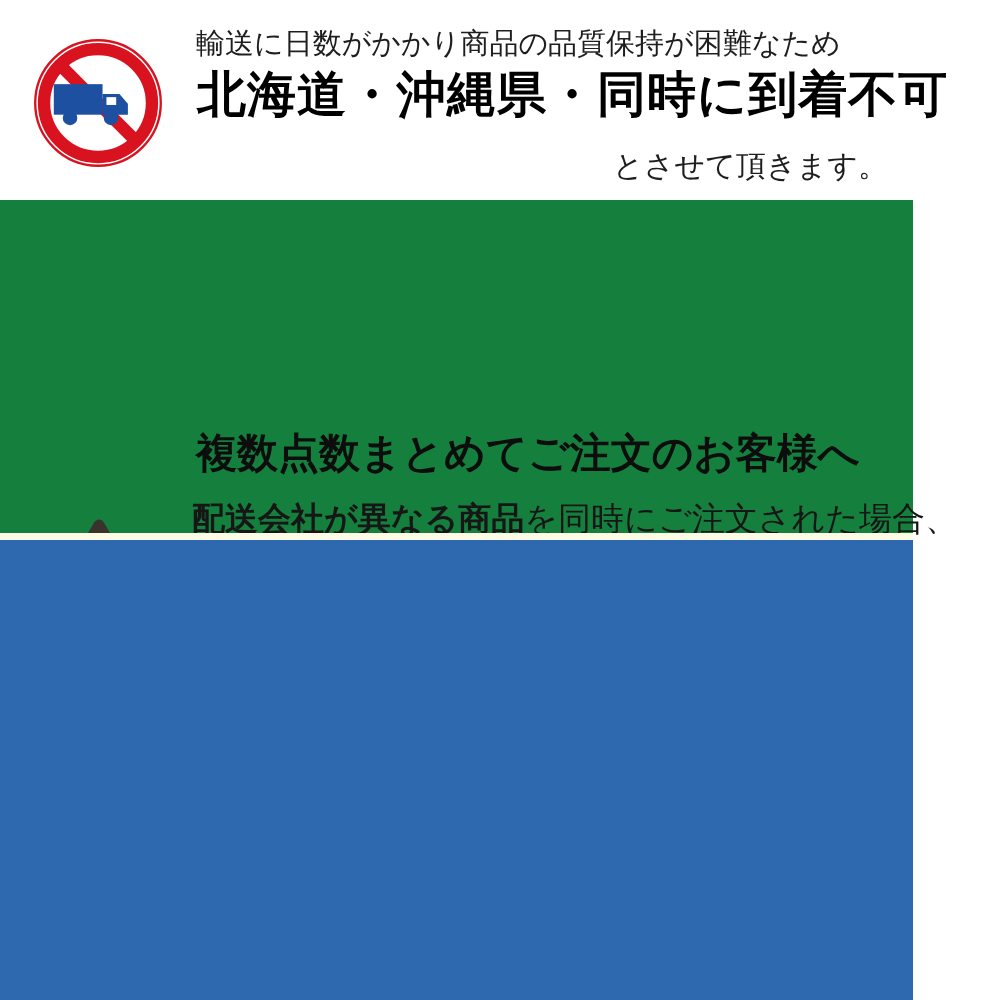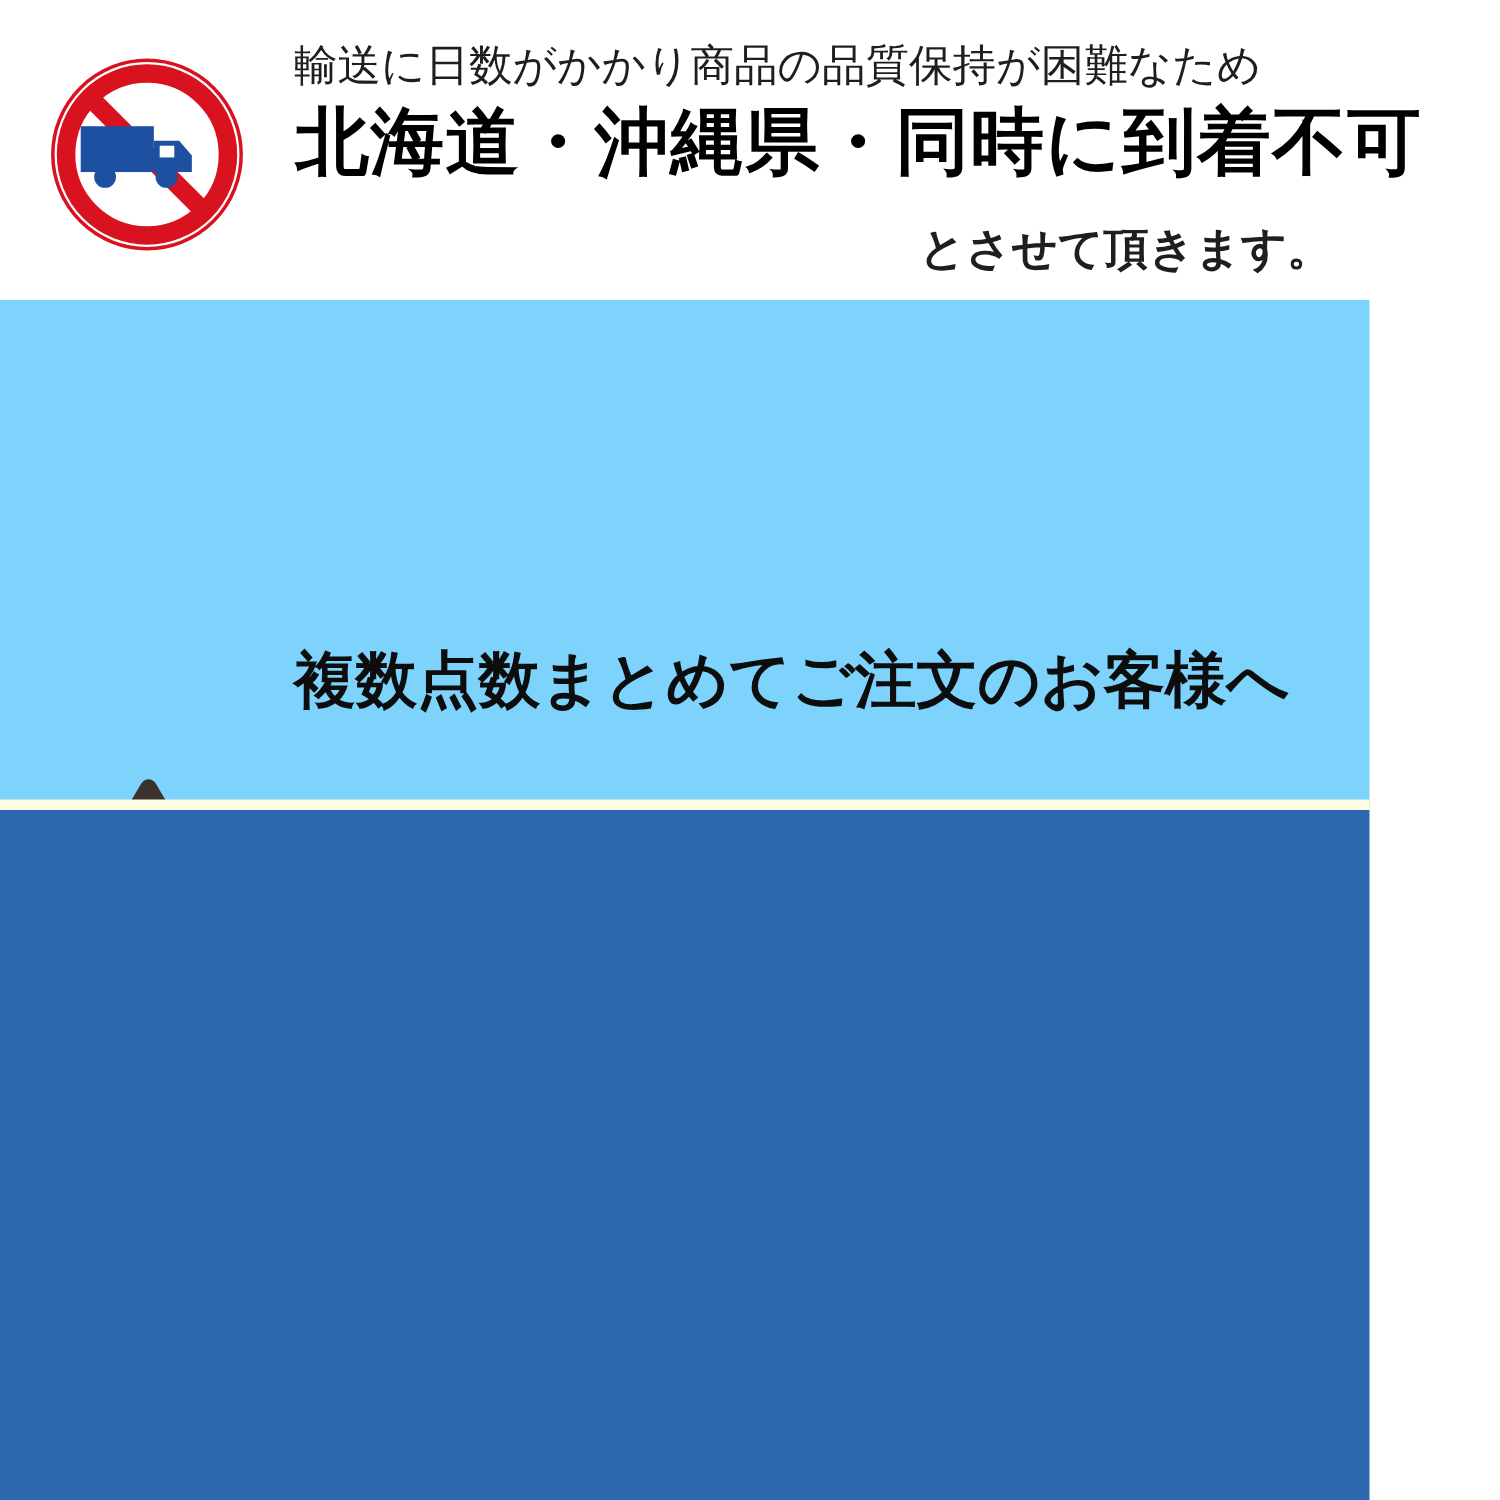--- a/index.html
+++ b/index.html
@@ -1,28 +1,28 @@
 <!DOCTYPE html>
 <html><head>
 <meta charset="utf-8">
 <style>
   html,body{margin:0;padding:0;}
   body{font-family:"Liberation Sans","DejaVu Sans",sans-serif;}
   .canvas{position:relative;width:1000px;height:1000px;overflow:hidden;background:#fff;}
   .section{position:absolute;left:0;width:913px;}
   .s1{top:0;height:200px;background:#ffffff;}
-  .s2{top:200px;height:340px;background:#7dd3fc;}
+  .s2{top:200px;height:340px;background:#15803d;}
   .s2::after{content:"";position:absolute;bottom:0;left:0;right:0;height:7px;background:#fdfbe3;}
   .s3{top:540px;height:460px;background:#2e68af;}
   .abs{position:absolute;white-space:nowrap;}
   .icon{position:absolute;}
   
   .s1-line1{left:196px;top:24px;font-size:29px;font-weight:500;color:#1e1e1e;}
   .s1-title{left:197px;top:62px;font-size:49px;font-weight:900;color:#000;letter-spacing:1px;}
-  .s1-line3{right:25px;top:146px;font-size:30px;font-weight:700;color:#1e1e1e;}
+  .s1-line3{right:25px;top:146px;font-size:30px;font-weight:400;color:#1e1e1e;}
   
   .s2-title{left:196px;top:226px;font-size:41px;font-weight:800;color:#0d0d0d;}
   .s2-lead{left:192px;top:297px;font-size:33px;color:#161616;}
   .s2-lead b{font-weight:800;}
   .s2-b1{left:264px;top:361px;font-size:33px;color:#161616;}
   .s2-b2{left:264px;top:419px;font-size:33px;color:#161616;}
   .s2-close{right:25px;top:476px;font-size:32px;color:#161616;}
   .sign-icon{left:33px;top:38px;width:130px;height:130px;}
   .tri-icon{left:36px;top:314px;width:126px;height:114px;}
 </style>
@@ -49,20 +49,23 @@
     <div class="abs s1-line3">とさせて頂きます。</div>
   </div>
 
   <div class="section s2">
     <svg class="icon tri-icon" viewBox="0 0 126 114" xmlns="http://www.w3.org/2000/svg" aria-hidden="true">
       <path d="M63,11 L116,101 L10,101 Z" fill="#f3d53a" stroke="#3a322c" stroke-width="11" stroke-linejoin="round"></path>
       <line x1="63" y1="38" x2="63" y2="67" stroke="#241f1b" stroke-width="12" stroke-linecap="round"></line>
       <circle cx="63" cy="85" r="7" fill="#241f1b"></circle>
     </svg>
     <div class="abs s2-title">複数点数まとめてご注文のお客様へ</div>
+    <div class="abs s2-lead">
+      <b>配送会社が異なる商品</b><span>を同時にご注文された場合、</span>
+    </div>
     <div class="abs s2-b1">・別配送でのお届け（同時に到着不可）</div>
     <div class="abs s2-b2">・小型の商品は同梱してまとめて配送</div>
     <div class="abs s2-close">となることがございます。</div>
   </div>
 
   <div class="section s3">
     
     
     
     

